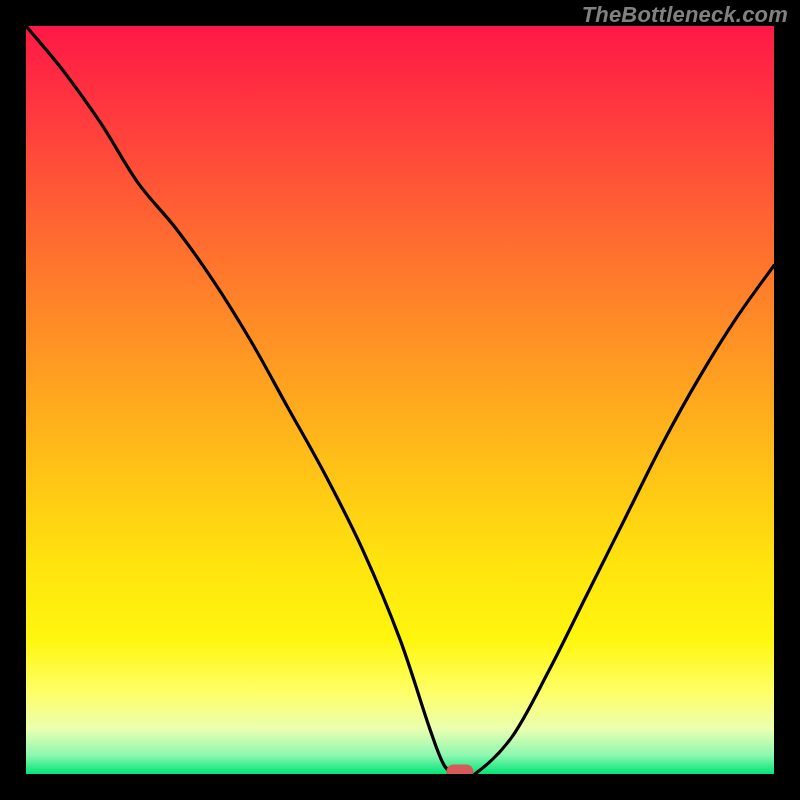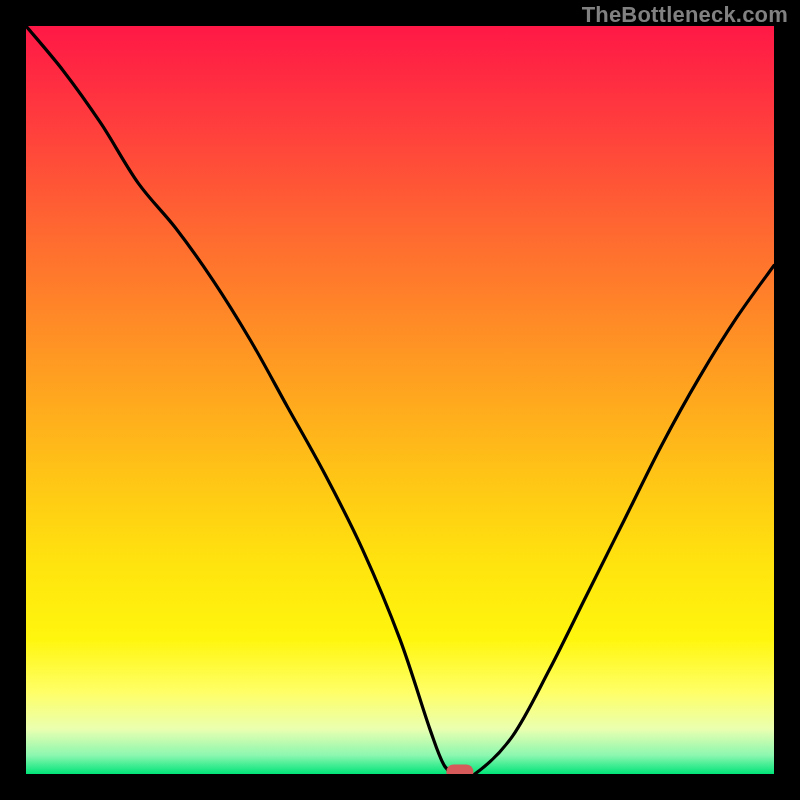--- a/index.html
+++ b/index.html
@@ -8,20 +8,21 @@
     width: 800px;
     height: 800px;
     background: #000;
     overflow: hidden;
   }
   .frame {
     position: relative;
     width: 800px;
     height: 800px;
     background: #000;
+    font-style: italic;
   }
   .watermark {
     position: absolute;
     top: 2px;
     right: 12px;
     font-family: Arial, Helvetica, sans-serif;
     font-size: 22px;
     font-weight: 600;
     color: #818181;
     letter-spacing: 0.2px;

